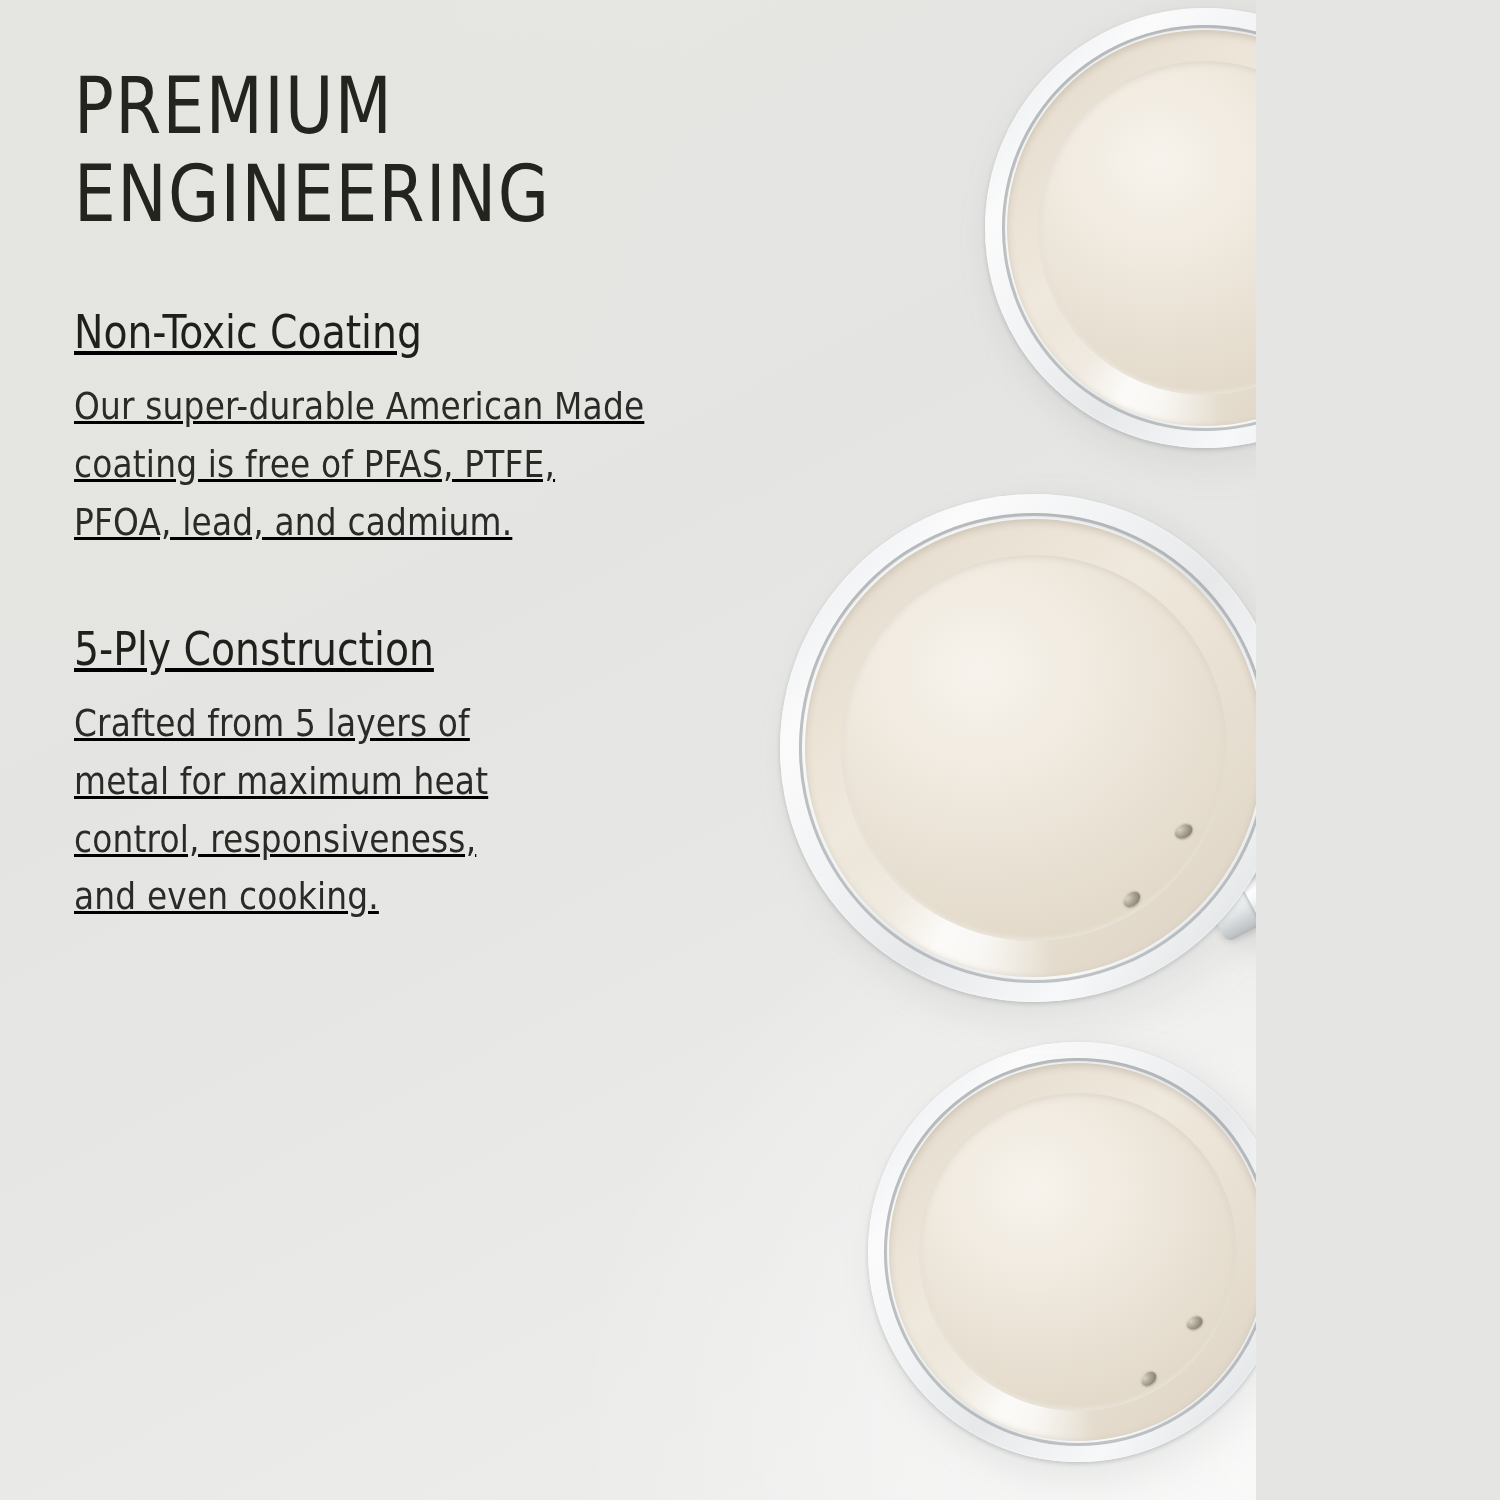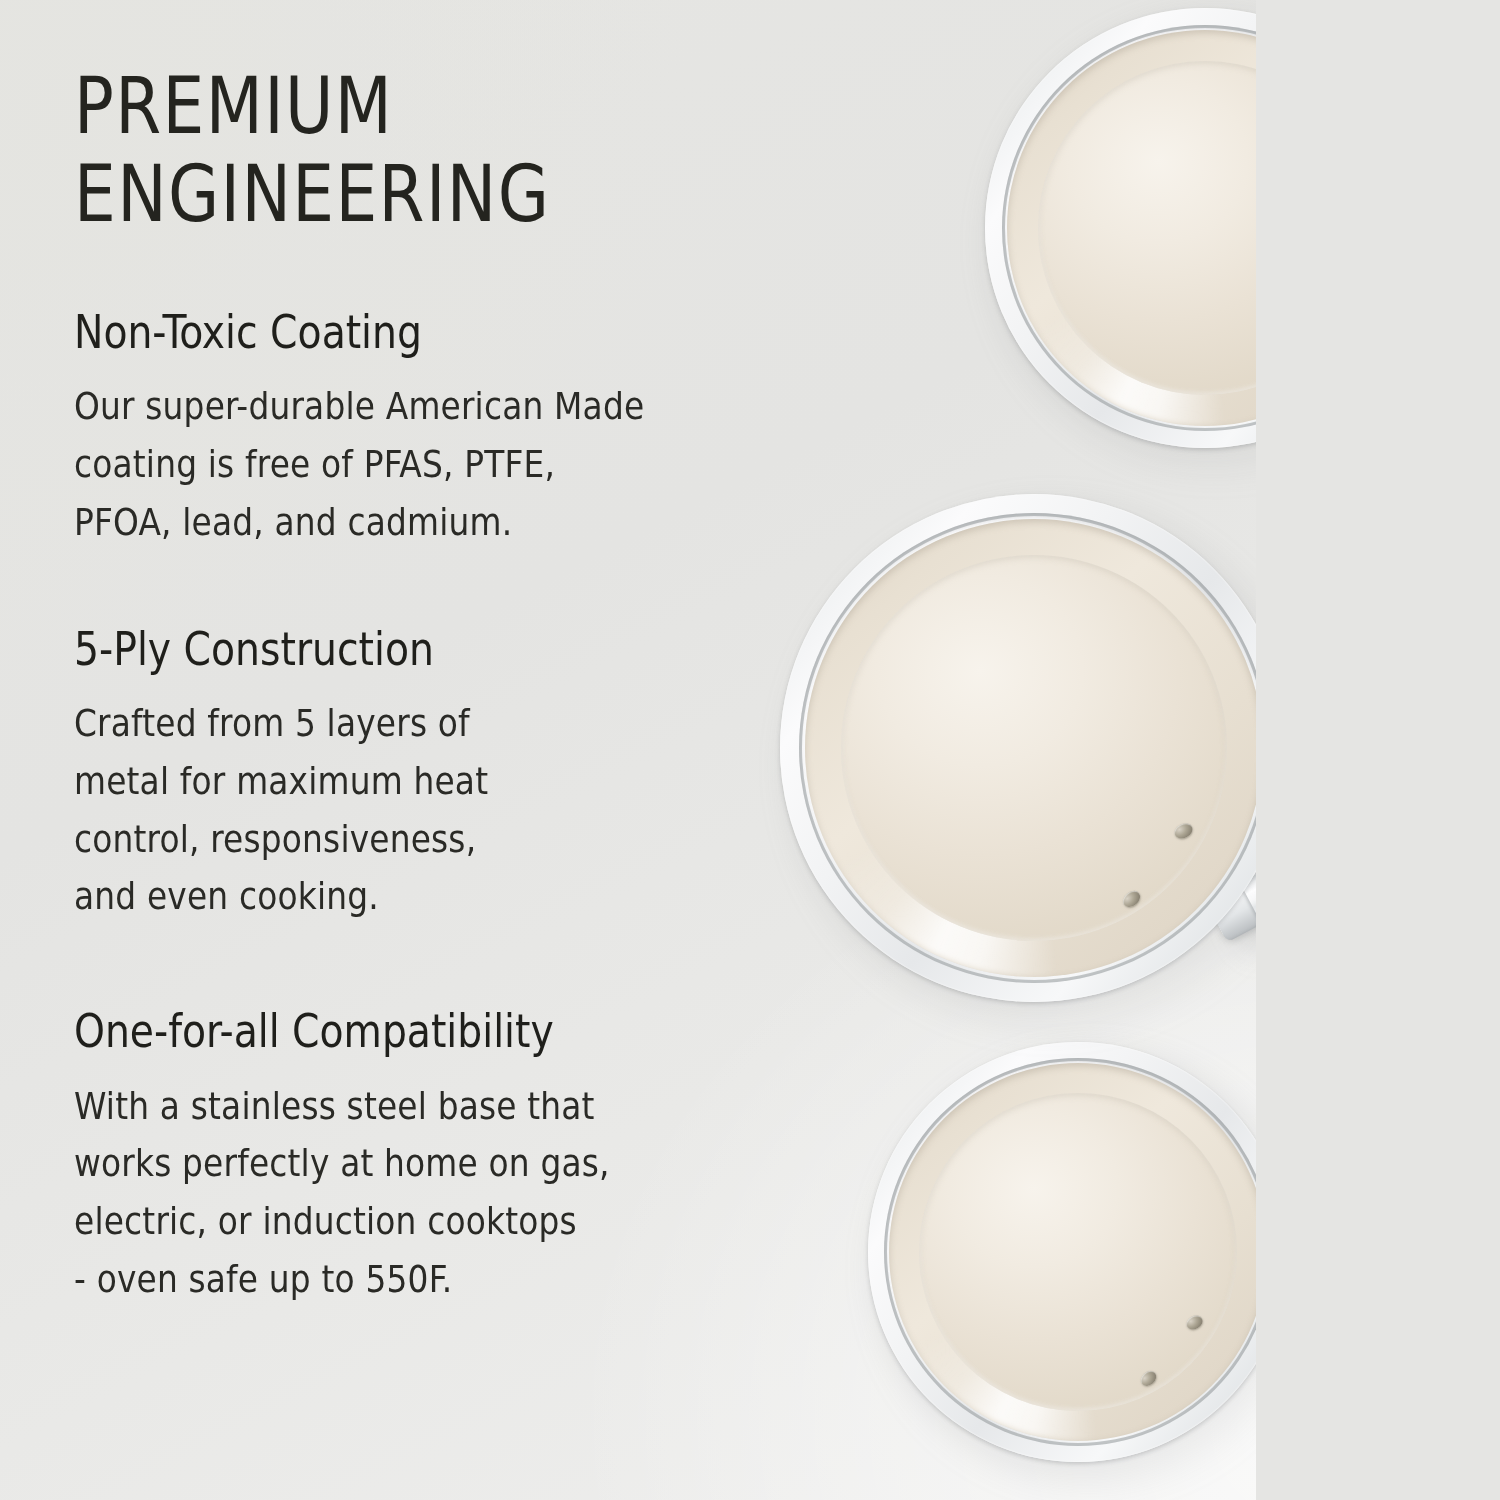--- a/index.html
+++ b/index.html
@@ -36,21 +36,21 @@
     font-size:79px;
     line-height:1.12;
     font-weight:400;
     letter-spacing:1.5px;
     color:#24241f;
     transform:scaleX(0.93);
     transform-origin:left center;
     white-space:pre-line;
   }
 
-  .feature { margin-top:56px; }
+  .feature { margin-top:56px;text-decoration:underline; }
   .feature.f1 { margin-top:68px; }
   .feature.f2 { margin-top:72px; }
   .feature.f3 { margin-top:80px; }
 
   .feat-title {
     font-size:46px;
     line-height:1.12;
     font-weight:400;
     color:#1f1f1b;
     letter-spacing:0px;
@@ -275,27 +275,20 @@
     </div>
 
     <div class="feature f2">
       <h2 class="feat-title">5-Ply Construction</h2>
       <p class="feat-body">Crafted from 5 layers of
 metal for maximum heat
 control, responsiveness,
 and even cooking.</p>
     </div>
 
-    <div class="feature f3">
-      <h2 class="feat-title">One-for-all Compatibility</h2>
-      <p class="feat-body">With a stainless steel base that
-works perfectly at home on gas,
-electric, or induction cooktops
-- oven safe up to 550F.</p>
-    </div>
 
   </div>
 
   <div class="pan" style="left:860px; top:1020px; width:500px; height:500px;">
 
     <div class="handle-cast" style="left:388px; top:268px; width:330px; height:40px; transform:rotate(-31deg);"></div>
 
     <div class="pan-shadow" style="left:18px; top:34px; width:432px; height:432px;"></div>
 
     <div class="handle-wrap" style="left:366px; top:250px; width:318px; height:42px; transform:rotate(-30deg);">

